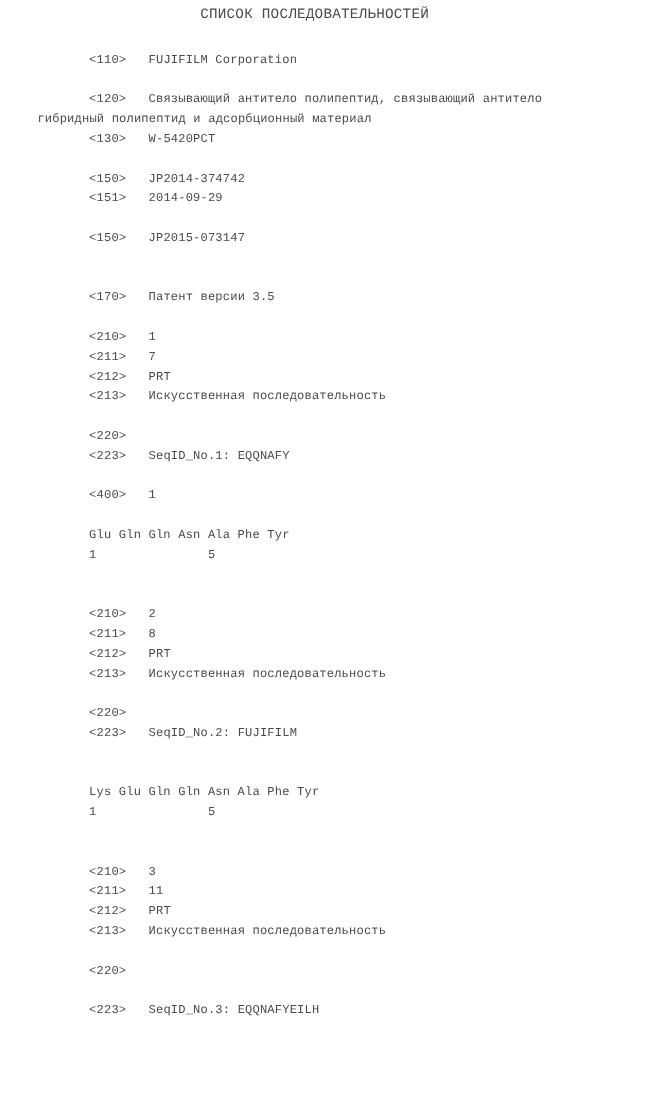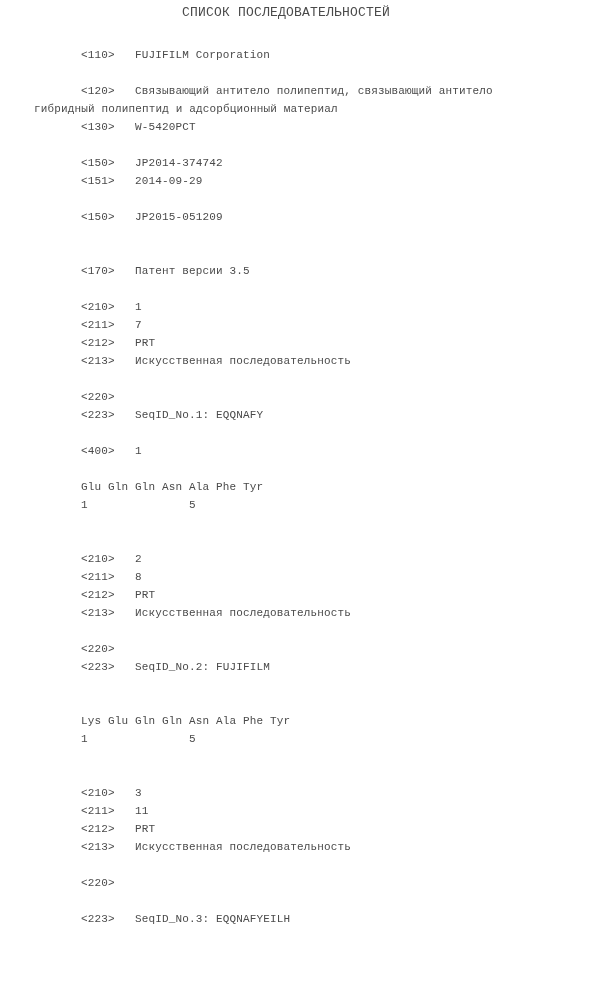--- a/index.html
+++ b/index.html
@@ -74,21 +74,21 @@
 
   <div class="line tagline"><span>&lt;130&gt;</span>   <span>W-5420PCT</span></div>
 
   <div class="line blank"></div>
 
   <div class="line tagline"><span>&lt;150&gt;</span>   <span>JP2014-374742</span></div>
   <div class="line tagline"><span>&lt;151&gt;</span>   <span>2014-09-29</span></div>
 
   <div class="line blank"></div>
 
-  <div class="line tagline"><span>&lt;150&gt;</span>   <span>JP2015-051209</span></div>
+  <div class="line tagline"><span>&lt;150&gt;</span>   <span>JP2015-073147</span></div>
 
   <div class="line blank"></div>
 
 
   <div class="line blank"></div>
 
   <div class="line tagline"><span>&lt;170&gt;</span>   <span>Патент версии 3.5</span></div>
 
   <div class="line blank"></div>
 

